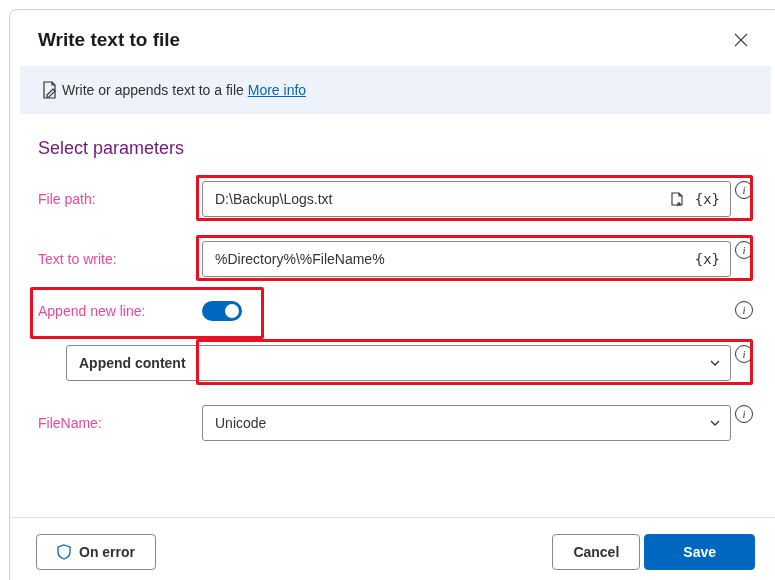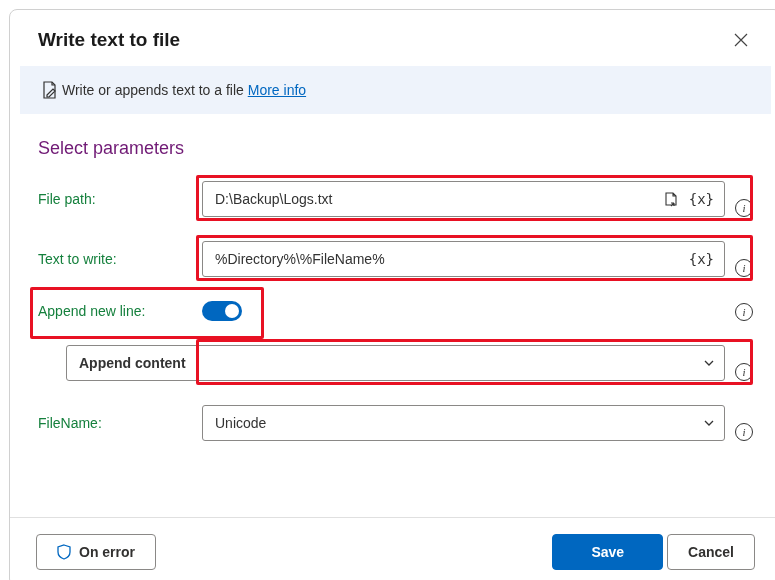--- a/index.html
+++ b/index.html
@@ -67,28 +67,28 @@
   }
   .row {
     display: flex;
     align-items: center;
     margin-bottom: 24px;
     position: relative;
   }
   .row-label {
     width: 136px;
     font-size: 14px;
-    color: #15803d;
+    color: #ec4899;
     flex-shrink: 0;
   }
   .row-control {
     flex: 1;
     display: flex;
-    align-items: flex-end;
-    gap: 10px;
+    align-items: flex-start;
+    gap: 4px;
     padding-left: 28px;
   }
   .field {
     flex: 1;
     height: 36px;
     border: 1px solid #8a8886;
     border-radius: 3px;
     display: flex;
     align-items: center;
     padding: 0 8px 0 12px;
@@ -285,21 +285,21 @@
   </div>
 
   <div class="footer">
     <button class="btn">
       <svg width="14" height="16" viewBox="0 0 14 16">
           <path d="M7 1 l6 2 v5 c0 4 -3 6 -6 7 c-3 -1 -6 -3 -6 -7 v-5 z" fill="none" stroke="#0067c0" stroke-width="1.3"></path>
         </svg>
       <span>On error</span>
     </button>
     <div class="spacer"></div>
+    <button class="btn">
+      <span>Cancel</span>
+    </button>
     <button class="btn primary">
       <span>Save</span>
     </button>
-    <button class="btn">
-      <span>Cancel</span>
-    </button>
   </div>
 
 </div>
 
 </body></html>

